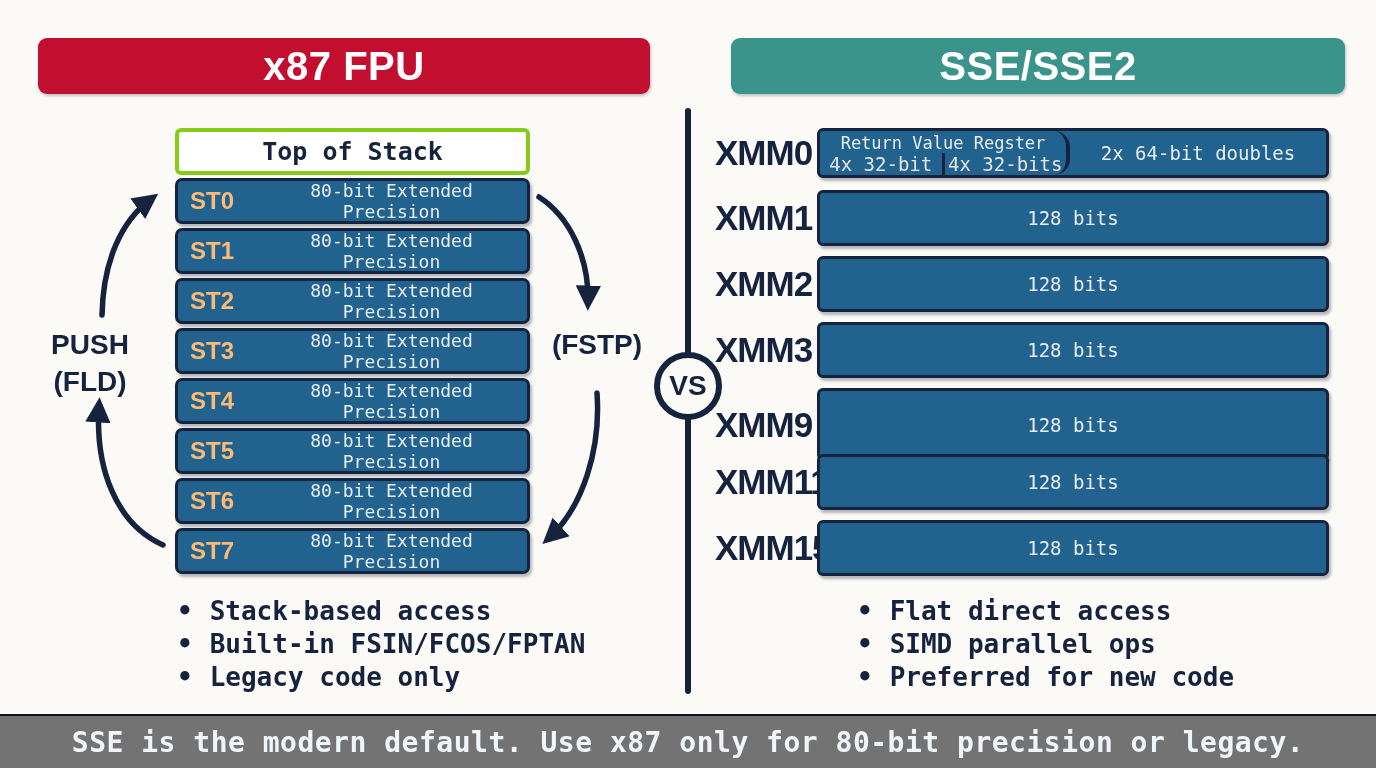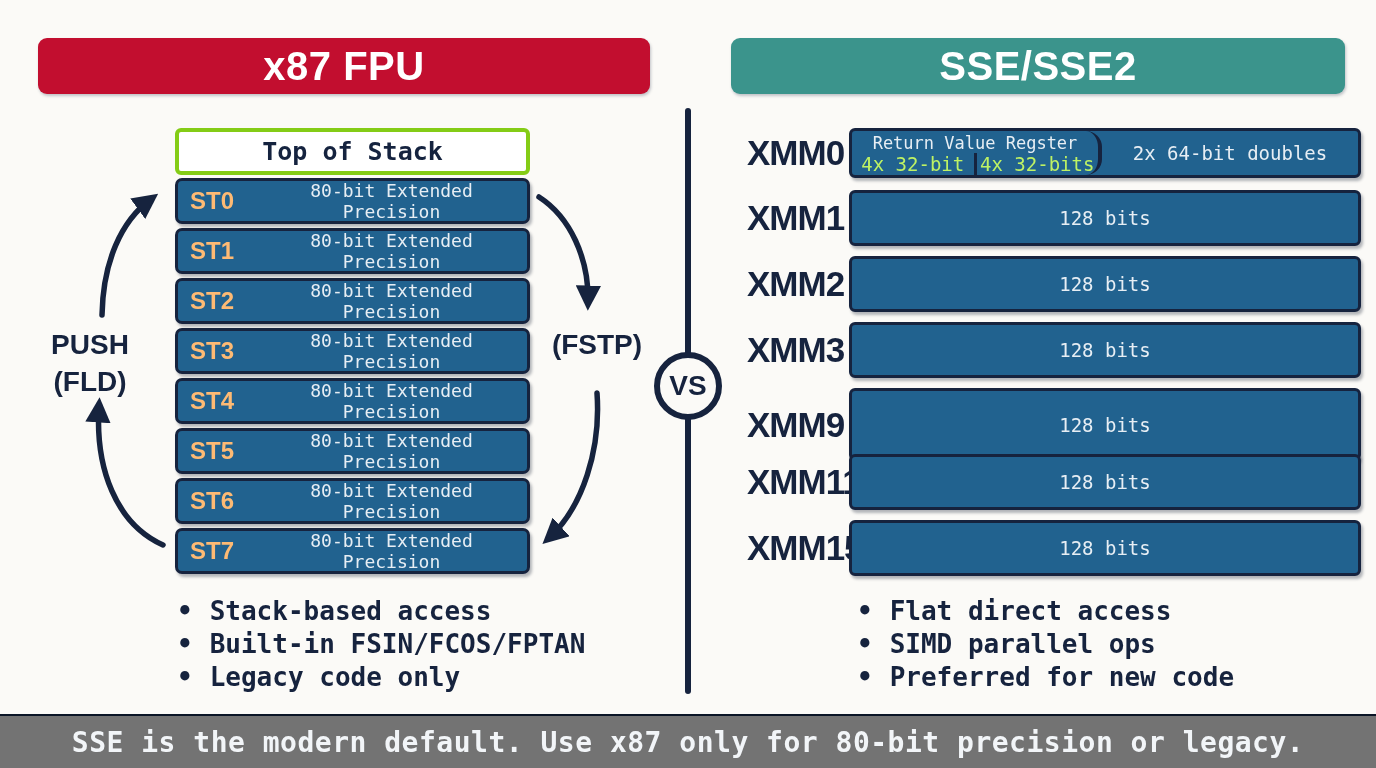--- a/index.html
+++ b/index.html
@@ -57,40 +57,40 @@
     font-family:"Liberation Sans", sans-serif; font-weight:bold;
     font-size:28px; line-height:37px; color:#16233e; z-index:4;
   }
   .push-label { left:20px; top:326px; }
   .pop-label  { left:527px; top:326px; }
 
   .arrows { position:absolute; left:0; top:0; width:1376px; height:768px;
     pointer-events:none; z-index:3; }
 
   
-  .xmm-row { position:absolute; left:747px; width:614px; display:flex; align-items:center; }
+  .xmm-row { position:absolute; left:715px; width:614px; display:flex; align-items:center; }
   .xmm-label {
     width:102px; flex:none; text-align:right; padding-right:10px;
     font-family:"Liberation Sans", sans-serif; font-weight:bold;
     font-size:35px; letter-spacing:-1px; color:#16233e;
   }
   .xmm-box {
     flex:1; height:100%; background:#21628f; border:3px solid #16233e;
     border-radius:6px; display:flex; align-items:center; justify-content:center;
     box-shadow:2px 3px 3px rgba(10,20,40,.3);
   }
   .xmm-desc { font-size:19px; color:#e7eef4; }
   
   .xmm0-left { width:250px; flex:none; height:100%; display:flex;
     flex-direction:column; border-right:4px solid #16233e;border-radius:16px; }
   .xmm0-title { flex:1; display:flex; align-items:center; justify-content:center;
     font-size:17px; color:#e7eef4; padding-top:2px; }
   .xmm0-bottom { flex:1; display:flex; }
   .xmm0-cell { flex:1; display:flex; align-items:center; justify-content:center;
-    font-size:19px; color:#bef264; }
+    font-size:19px; color:#e5e5e5; }
   .xmm0-cell.first { border-right:3px solid #16233e; }
   .xmm0-right { flex:1; height:100%; display:flex; align-items:center;
     justify-content:center; font-size:19px; color:#e7eef4; }
 
   
   .bullets { position:absolute; font-size:26px; font-weight:600;
     color:#16233e; line-height:33px; }
   .bullets-left { left:177px; top:595px; }
   .bullets-right { left:857px; top:595px; }
   .bullet-line::before { content:"•"; margin-right:17px; }

